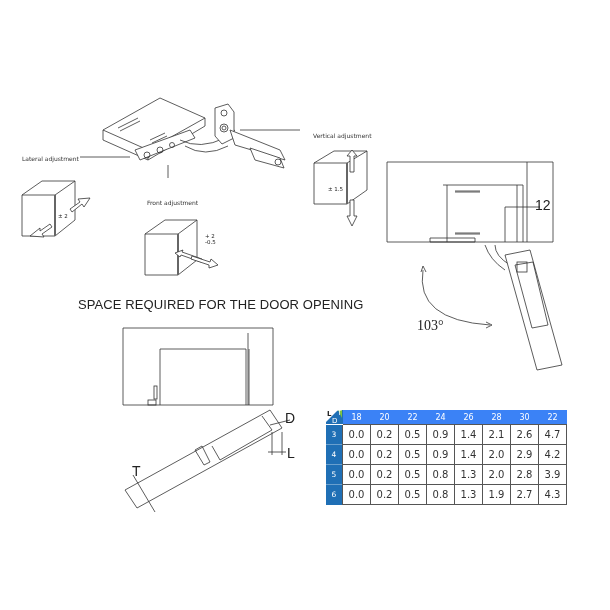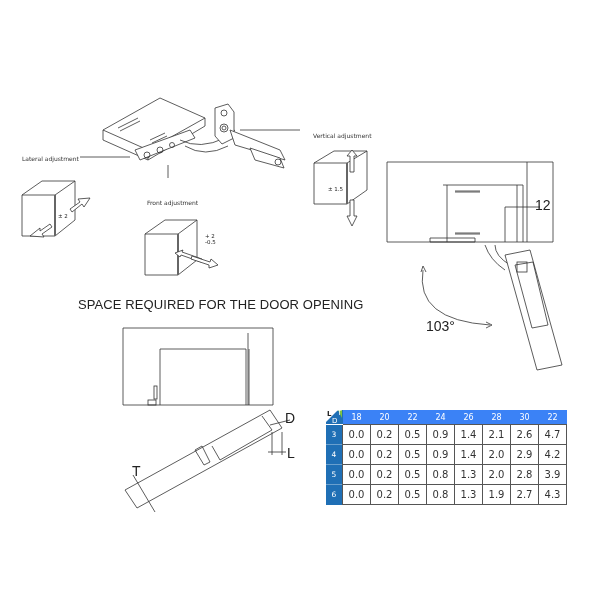--- a/index.html
+++ b/index.html
@@ -118,21 +118,21 @@
 <div class="lbl" style="left:22px;top:155px;">Lateral adjustment</div>
 <div class="lbl" style="left:147px;top:199px;">Front adjustment</div>
 <div class="lbl" style="left:313px;top:132px;">Vertical adjustment</div>
 
 <div class="val" style="left:58px;top:213px;">± 2</div>
 <div class="val" style="left:205px;top:233px;">+ 2</div>
 <div class="val" style="left:205px;top:239px;">-0.5</div>
 <div class="val" style="left:328px;top:186px;">± 1.5</div>
 
 <div class="dim" style="left:535px;top:197px;">12</div>
-<div class="dim" style="left:426px;top:318px;">103°</div>
+<div class="dim" style="left:417px;top:318px;font-family:Liberation Serif, serif;">103°</div>
 
 <div class="title">SPACE REQUIRED FOR THE DOOR OPENING</div>
 
 <div class="dim" style="left:285px;top:410px;">D</div>
 <div class="dim" style="left:287px;top:445px;">L</div>
 <div class="dim" style="left:132px;top:463px;">T</div>
 
 <table class="spec">
   <thead>
     <tr>

